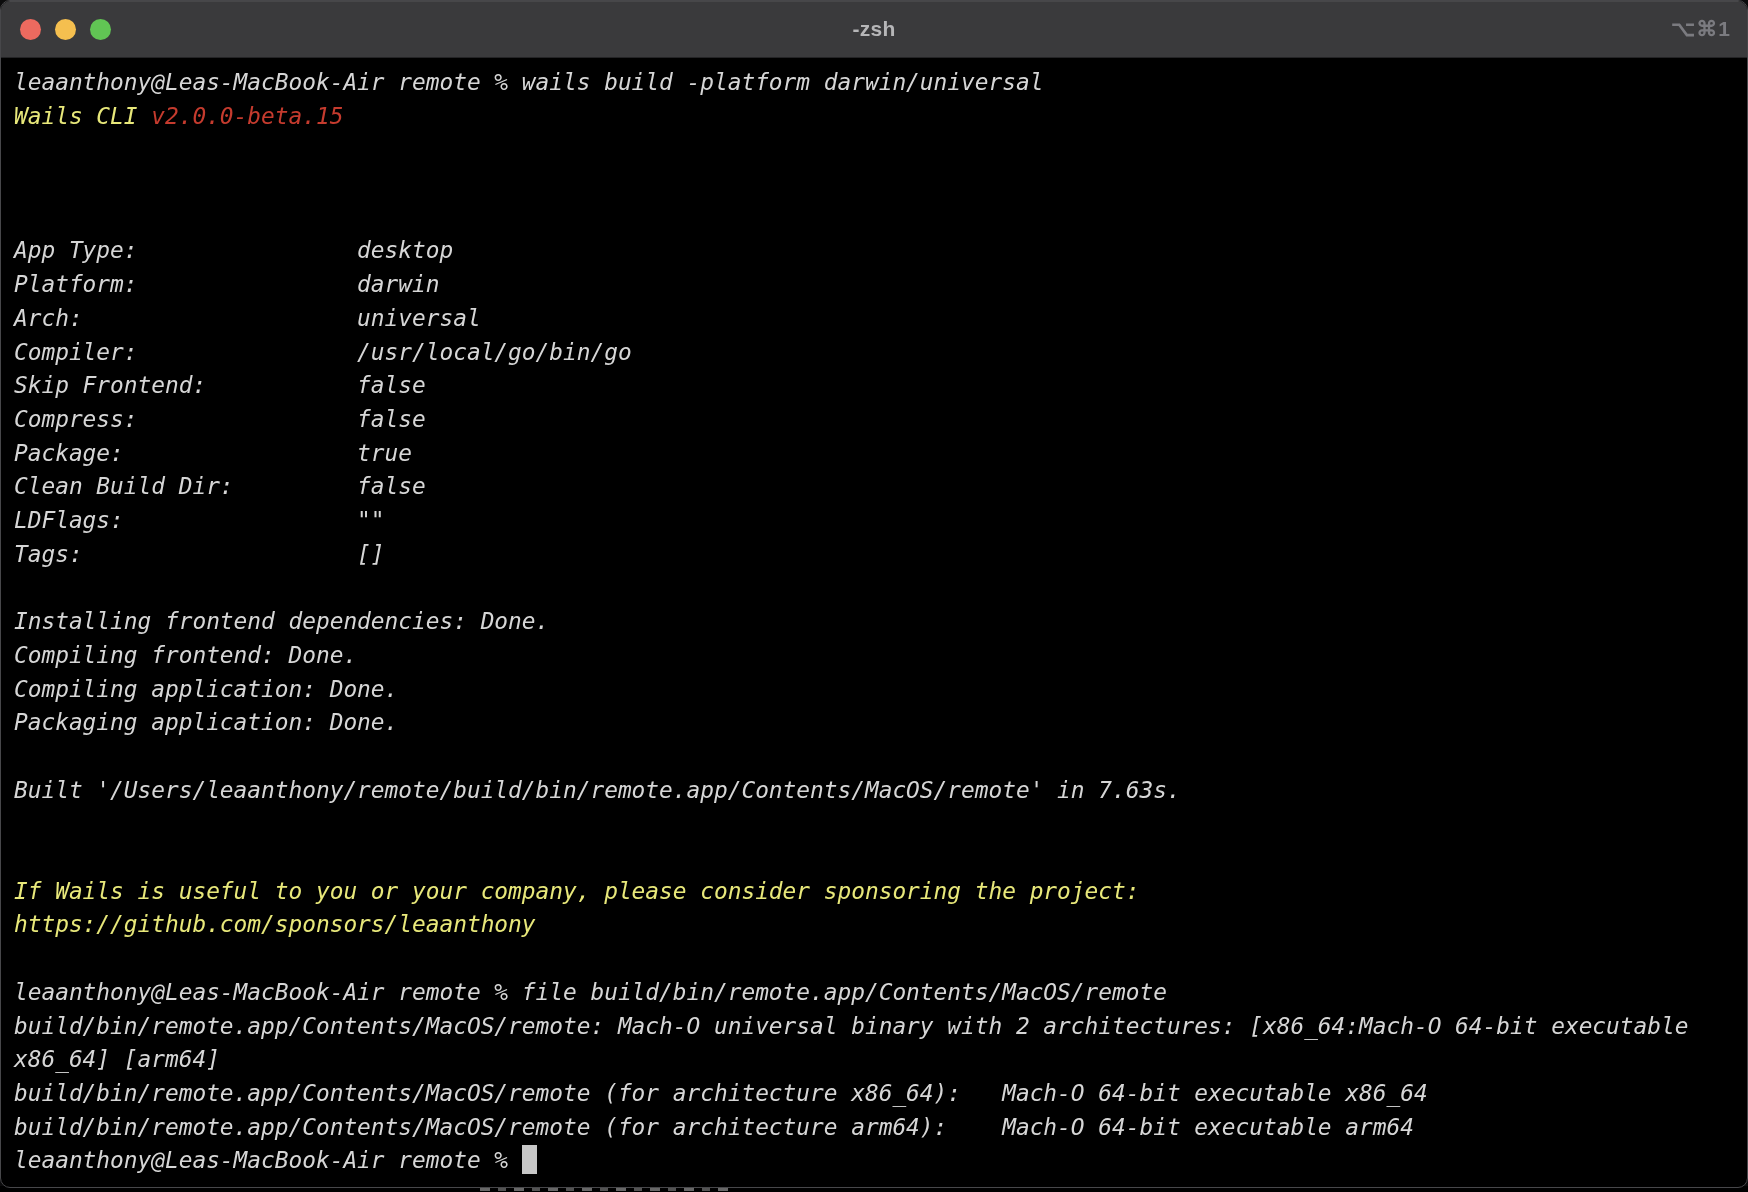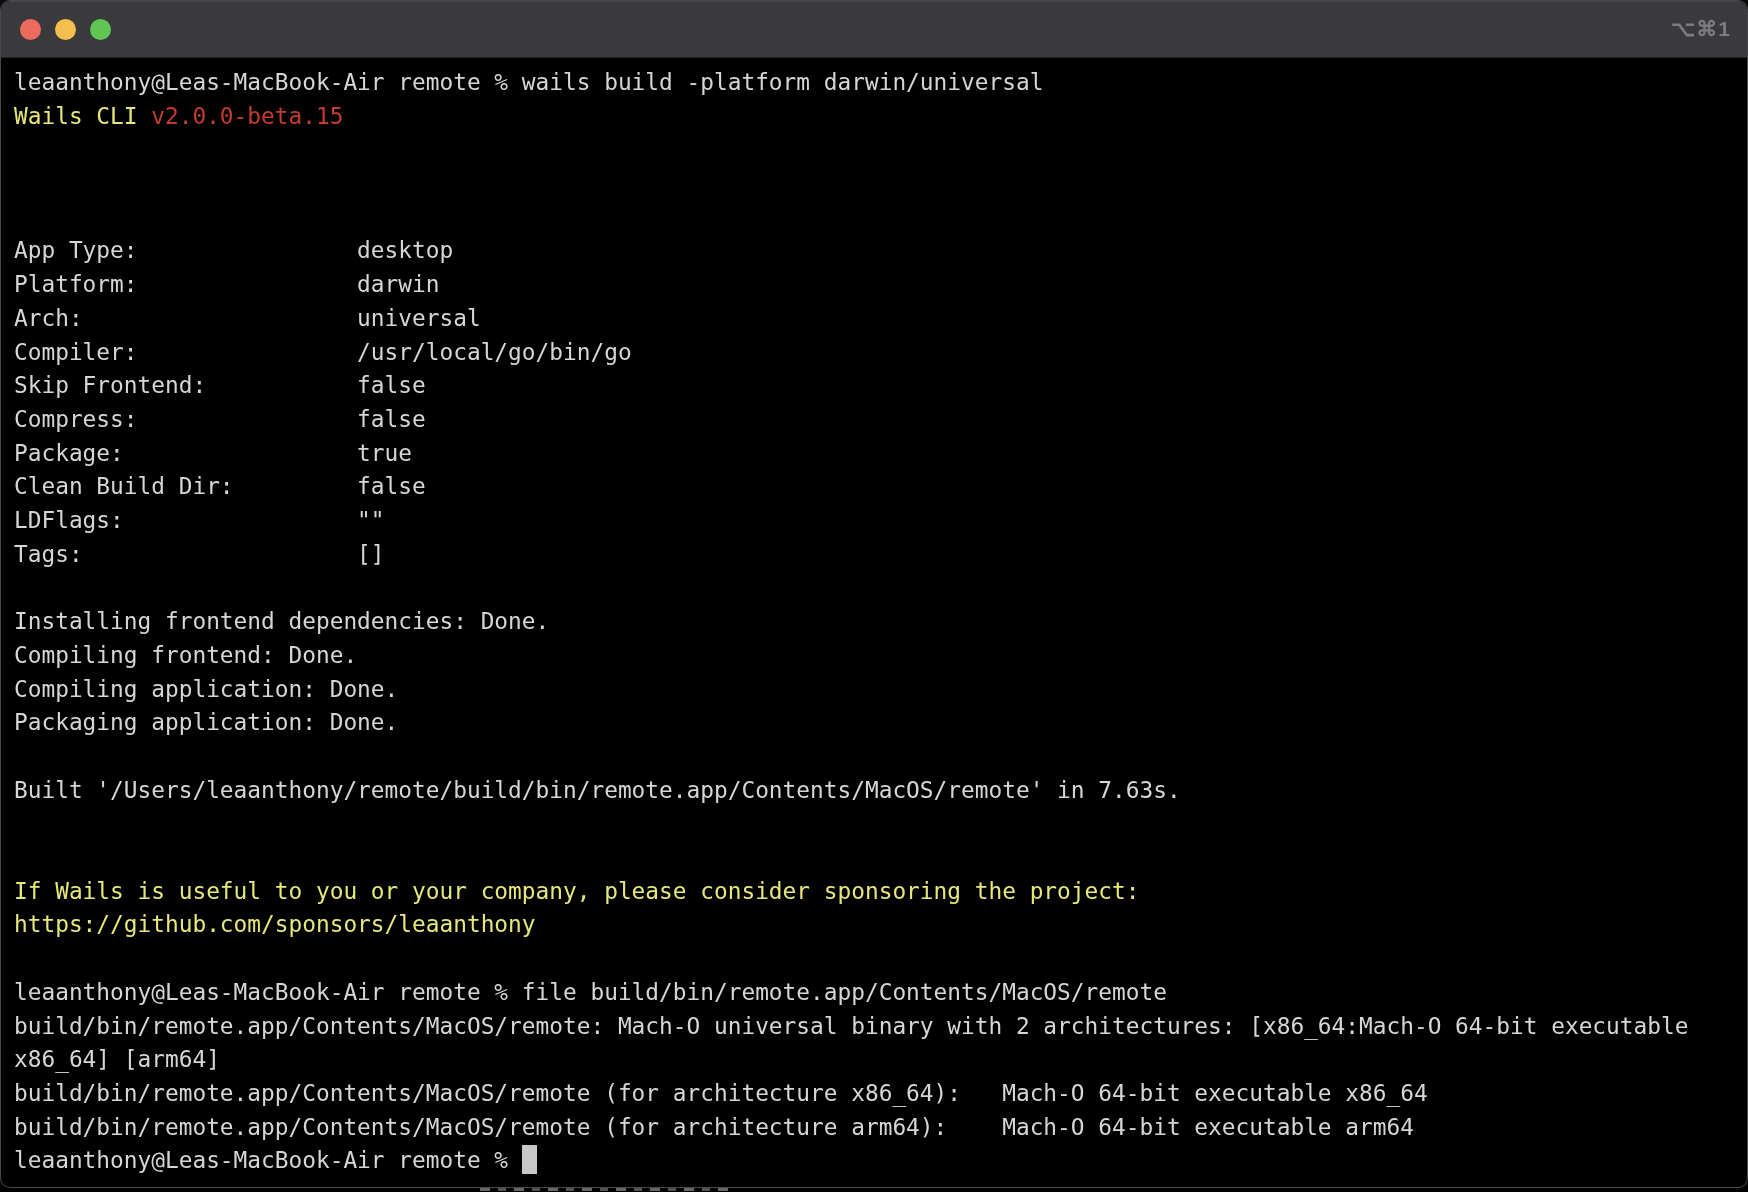--- a/index.html
+++ b/index.html
@@ -55,21 +55,21 @@
     color:#7b7b80;letter-spacing:1px;
   }
   .terminal{
     padding:8px 10px 0 13px;
     font-family:"DejaVu Sans Mono", monospace;
     font-size:22.8px;
     line-height:33.7px;
     color:var(--fg,#d6d6d6);
     white-space:pre;
   }
-  .term-line{min-height:33.7px;}
+  .term-line{min-height:33.7px;font-style:italic;}
   .cursor{
     display:inline-block;
     width:15px;height:29px;
     background:var(--cursor,#c7c7c7);
     vertical-align:-6px;
   }
 </style>
 </head>
 <body>
 
@@ -77,16 +77,17 @@
   <div class="behind-marks"></div>
 </div>
 
 <div class="window">
   <div class="titlebar">
     <div class="lights">
       <button class="light close"></button>
       <button class="light min"></button>
       <button class="light zoom"></button>
     </div>
+    <div class="title">-zsh</div>
     <div class="shortcut">⌥⌘1</div>
   </div>
   <div class="terminal" id="terminal"><div class="term-line"><span style="color: rgb(214, 214, 214);">leaanthony@Leas-MacBook-Air remote % wails build -platform darwin/universal</span></div><div class="term-line"><span style="color: rgb(232, 232, 122);">Wails CLI </span><span style="color: rgb(197, 59, 46);">v2.0.0-beta.15</span></div><div class="term-line"></div><div class="term-line"></div><div class="term-line"></div><div class="term-line"><span style="color: rgb(214, 214, 214);">App Type:                desktop</span></div><div class="term-line"><span style="color: rgb(214, 214, 214);">Platform:                darwin</span></div><div class="term-line"><span style="color: rgb(214, 214, 214);">Arch:                    universal</span></div><div class="term-line"><span style="color: rgb(214, 214, 214);">Compiler:                /usr/local/go/bin/go</span></div><div class="term-line"><span style="color: rgb(214, 214, 214);">Skip Frontend:           false</span></div><div class="term-line"><span style="color: rgb(214, 214, 214);">Compress:                false</span></div><div class="term-line"><span style="color: rgb(214, 214, 214);">Package:                 true</span></div><div class="term-line"><span style="color: rgb(214, 214, 214);">Clean Build Dir:         false</span></div><div class="term-line"><span style="color: rgb(214, 214, 214);">LDFlags:                 ""</span></div><div class="term-line"><span style="color: rgb(214, 214, 214);">Tags:                    []</span></div><div class="term-line"></div><div class="term-line"><span style="color: rgb(214, 214, 214);">Installing frontend dependencies: Done.</span></div><div class="term-line"><span style="color: rgb(214, 214, 214);">Compiling frontend: Done.</span></div><div class="term-line"><span style="color: rgb(214, 214, 214);">Compiling application: Done.</span></div><div class="term-line"><span style="color: rgb(214, 214, 214);">Packaging application: Done.</span></div><div class="term-line"></div><div class="term-line"><span style="color: rgb(214, 214, 214);">Built '/Users/leaanthony/remote/build/bin/remote.app/Contents/MacOS/remote' in 7.63s.</span></div><div class="term-line"></div><div class="term-line"></div><div class="term-line"><span style="color: rgb(232, 232, 122);">If Wails is useful to you or your company, please consider sponsoring the project:</span></div><div class="term-line"><span style="color: rgb(232, 232, 122);">https://github.com/sponsors/leaanthony</span></div><div class="term-line"></div><div class="term-line"><span style="color: rgb(214, 214, 214);">leaanthony@Leas-MacBook-Air remote % file build/bin/remote.app/Contents/MacOS/remote</span></div><div class="term-line"><span style="color: rgb(214, 214, 214);">build/bin/remote.app/Contents/MacOS/remote: Mach-O universal binary with 2 architectures: [x86_64:Mach-O 64-bit executable</span></div><div class="term-line"><span style="color: rgb(214, 214, 214);">x86_64] [arm64]</span></div><div class="term-line"><span style="color: rgb(214, 214, 214);">build/bin/remote.app/Contents/MacOS/remote (for architecture x86_64):   Mach-O 64-bit executable x86_64</span></div><div class="term-line"><span style="color: rgb(214, 214, 214);">build/bin/remote.app/Contents/MacOS/remote (for architecture arm64):    Mach-O 64-bit executable arm64</span></div><div class="term-line"><span style="color: rgb(214, 214, 214);">leaanthony@Leas-MacBook-Air remote % </span><span class="cursor"></span></div></div>
 </div>
 
 </body></html>

